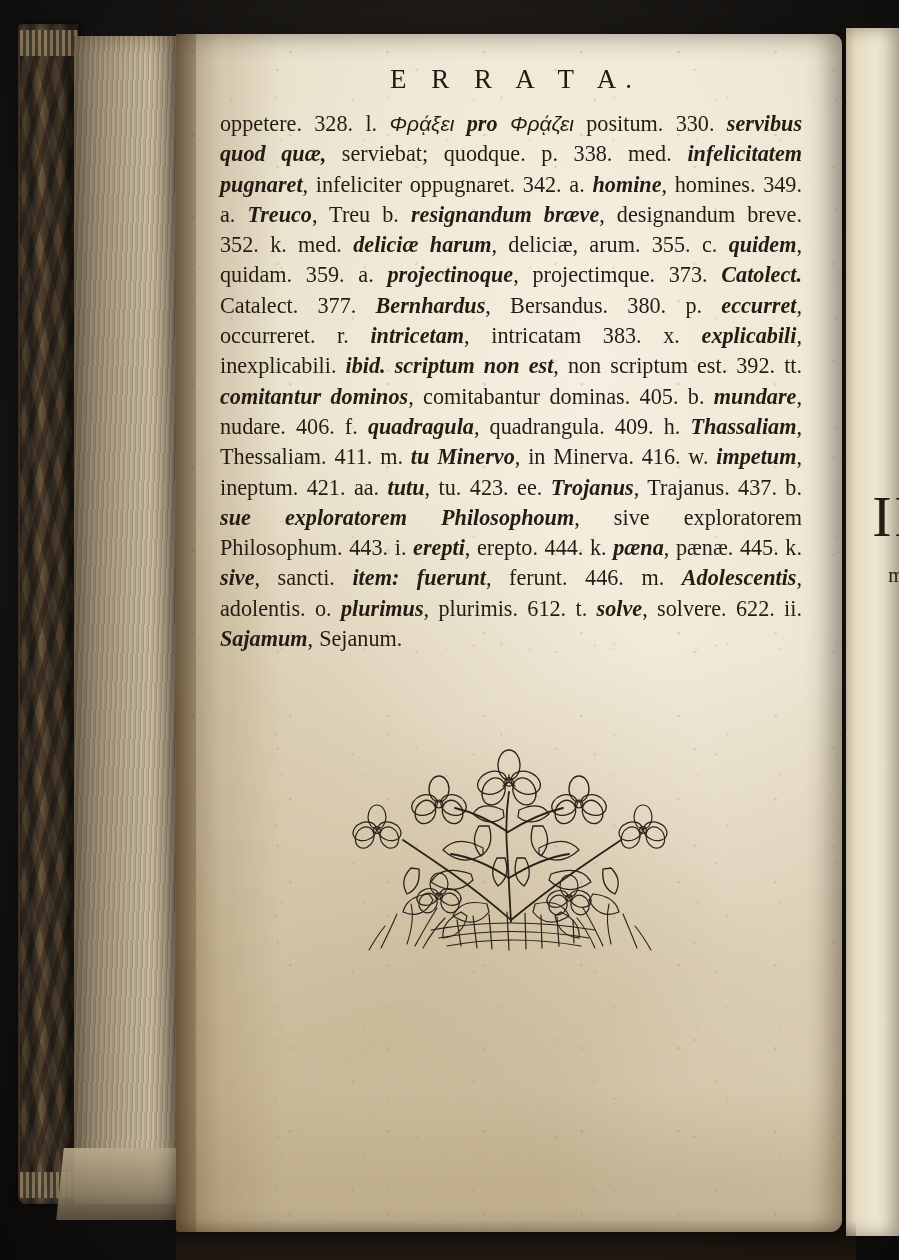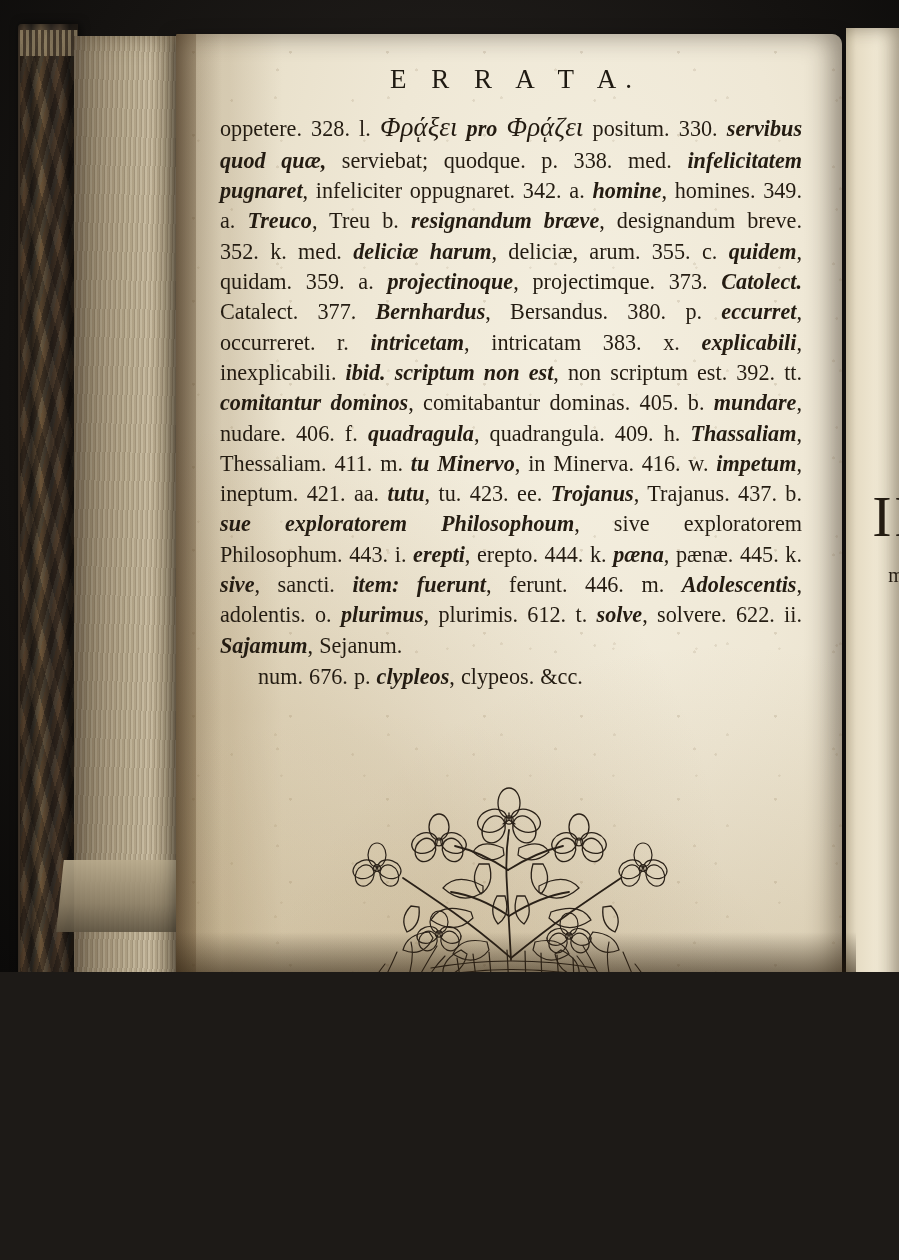--- a/index.html
+++ b/index.html
@@ -3,21 +3,21 @@
 <meta charset="utf-8">
 <style>
   html, body {
     margin: 0;
     padding: 0;
     background: #1d1a17;
   }
   #page {
     position: relative;
     width: 899px;
-    height: 972px;
+    height: 1260px;
     overflow: hidden;
     background: #0f0d0b;
     font-family: "Liberation Serif", serif;
   }
 
   
   .backdrop {
     position: absolute;
     inset: 0;
     background:
@@ -152,21 +152,21 @@
   }
   .errata-body {
     font-size: 22.2px;
     line-height: 1.365;
     text-align: justify;
     text-justify: inter-word;
     word-spacing: .5px;
     color: #241c12;
   }
   .errata-body i { font-style: italic; font-weight: bold; }
-  .errata-body .gk { font-family: Liberation Serif, serif; font-style: italic; font-size: 27px; }
+  .errata-body .gk { font-family: Liberation Sans, sans-serif; font-style: italic; font-size: 21px; }
   .errata-last {
     display: block;
     text-indent: 38px;
     margin-top: 1px;
   }
 
   
   .ornament {
     position: relative;
     z-index: 3;
@@ -256,21 +256,20 @@
   <div class="foredge-bottom"></div>
 
   <div class="page-recto">
     <div class="page-speckle"></div>
 
     <div class="content">
       <h1 class="errata-title">E R R A T A.</h1>
 
       <div class="errata-body">
         <span>oppetere. 328. l. <span class="gk">Φρᾴξει</span> <i>pro</i> <span class="gk">Φρᾴζει</span> positum. 330. <i>servibus quod quæ,</i> serviebat; quodque. p. 338. med. <i>infelicitatem pugnaret</i>, infeliciter oppugnaret. 342. a. <i>homine</i>, homines. 349. a. <i>Treuco</i>, Treu b. <i>resignandum bræve</i>, designandum breve. 352. k. med. <i>deliciæ harum</i>, deliciæ, arum. 355. c. <i>quidem</i>, quidam. 359. a. <i>projectinoque</i>, projectimque. 373. <i>Catolect.</i> Catalect. 377. <i>Bernhardus</i>, Bersandus. 380. p. <i>eccurret</i>, occurreret. r. <i>intricetam</i>, intricatam 383. x. <i>explicabili</i>, inexplicabili. <i>ibid. scriptum non est</i>, non scriptum est. 392. tt. <i>comitantur dominos</i>, comitabantur dominas. 405. b. <i>mundare</i>, nudare. 406. f. <i>quadragula</i>, quadrangula. 409. h. <i>Thassaliam</i>, Thessaliam. 411. m. <i>tu Minervo</i>, in Minerva. 416. w. <i>impetum</i>, ineptum. 421. aa. <i>tutu</i>, tu. 423. ee. <i>Trojanus</i>, Trajanus. 437. b. <i>sue exploratorem Philosophoum</i>, sive exploratorem Philosophum. 443. i. <i>erepti</i>, erepto. 444. k. <i>pæna</i>, pænæ. 445. k. <i>sive</i>, sancti. <i>item: fuerunt</i>, ferunt. 446. m. <i>Adolescentis</i>, adolentis. o. <i>plurimus</i>, plurimis. 612. t. <i>solve</i>, solvere. 622. ii. <i>Sajamum</i>, Sejanum.</span>
-        <span class="errata-last">num. 676. p. <i>clypleos</i>, clypeos. &amp;cc.</span>
       </div>
 
       <div class="ornament">
         <svg viewBox="0 0 400 250" xmlns="http://www.w3.org/2000/svg">
           <g stroke="#2a2118" fill="none" stroke-width="1.5" stroke-linecap="round">
 
             <g stroke-width="1.2">
               <path d="M120 222 Q200 208 284 222"></path>
               <path d="M128 230 Q200 217 278 230"></path>
               <path d="M136 238 Q200 226 270 238"></path>

